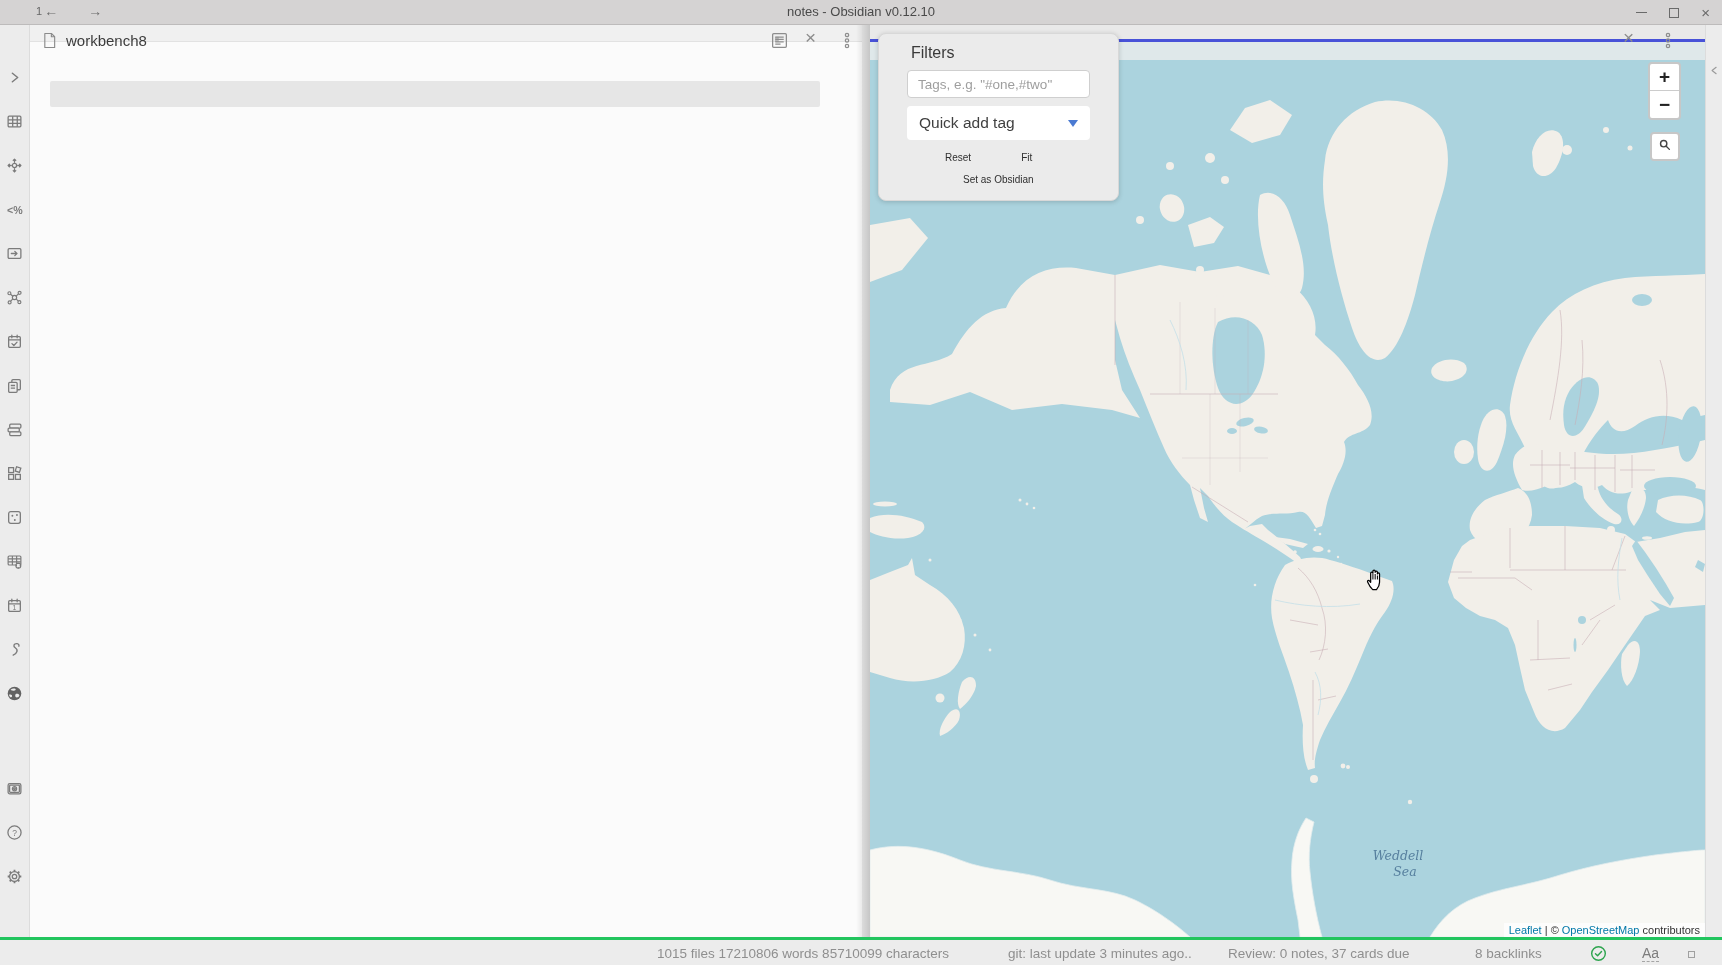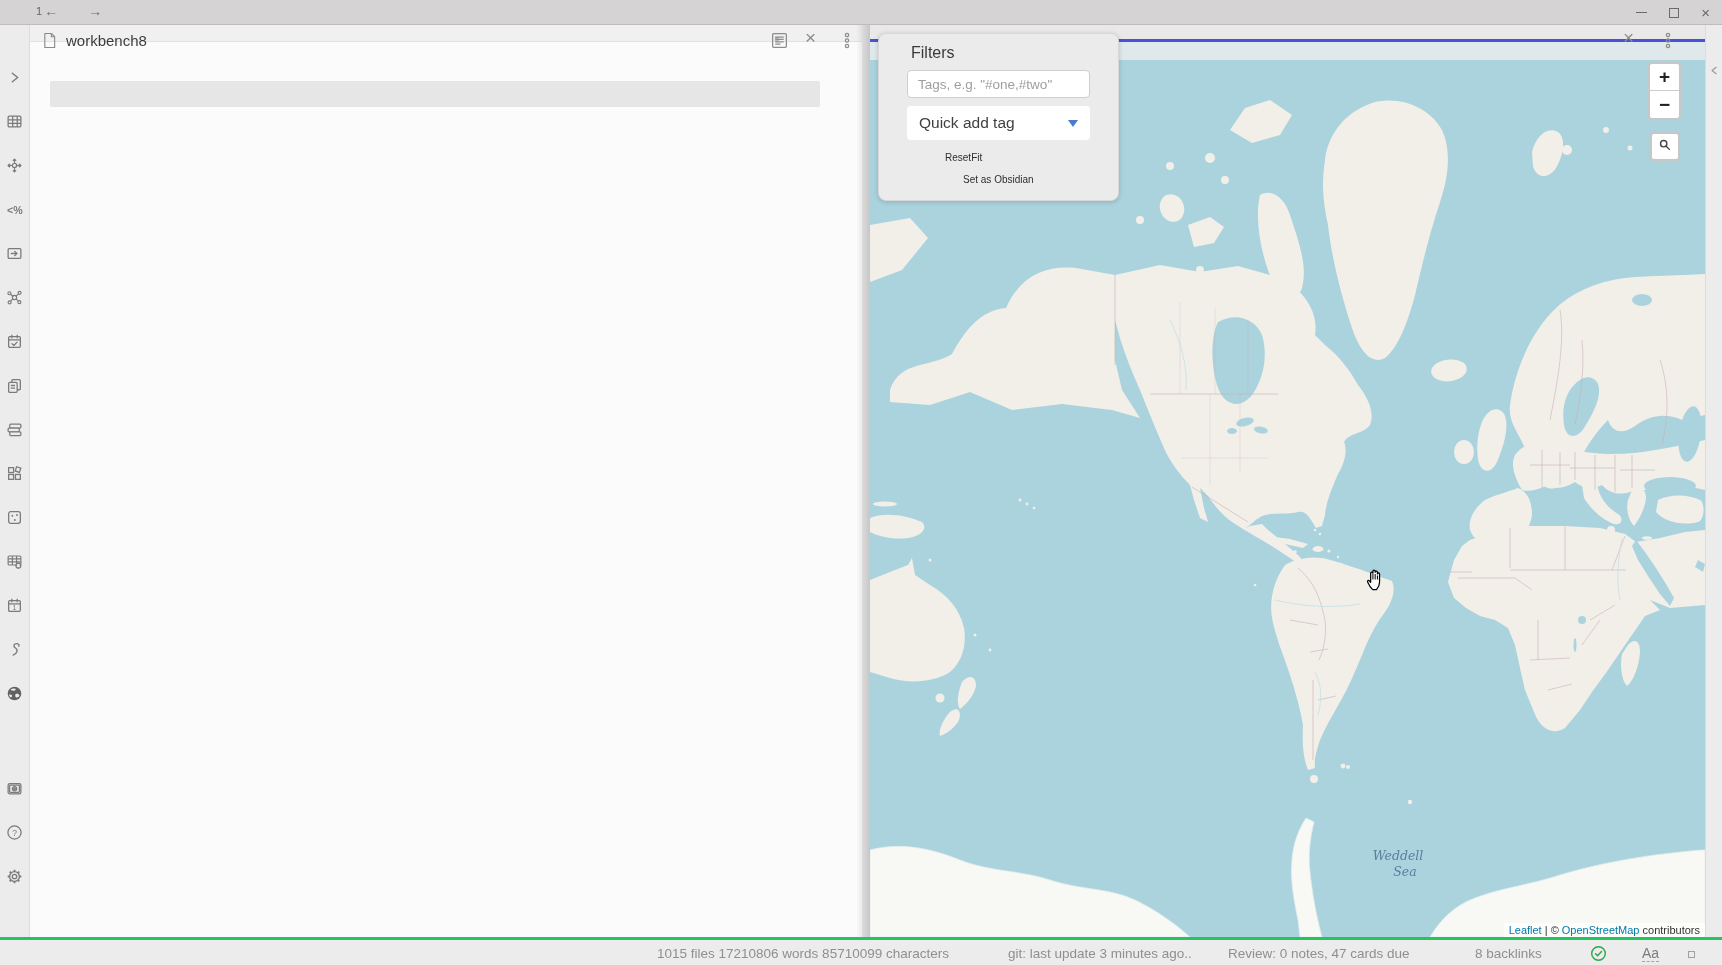--- a/index.html
+++ b/index.html
@@ -62,39 +62,40 @@
   .filters{position:absolute;left:878px;top:33px;width:241px;height:168px;background:var(--panel);border:1px solid #d8d8d8;border-radius:8px;box-shadow:0 1px 5px rgba(0,0,0,0.18);padding:10px 28px;z-index:30}
   .filters h3{font-size:16px;font-weight:normal;color:#3a3a3a;margin:0 0 8px 4px}
   .tags-input{width:100%;height:28px;border:1px solid #cfcfcf;border-radius:4px;background:#fff;font-size:13.5px;padding:0 10px;color:#333;font-family:"Liberation Sans",sans-serif}
   .tags-input::placeholder{color:#9e9e9e}
   .quickadd{margin-top:8px;height:34px;background:#fff;border-radius:4px;display:flex;align-items:center;padding:0 12px;cursor:pointer;position:relative}
   .quickadd .lbl{font-size:15.5px;color:#3f3f3f}
   .tri{position:absolute;right:12px;top:14px;width:0;height:0;border-left:5.5px solid transparent;border-right:5.5px solid transparent;border-top:7px solid #4a7ad2}
   .frow{margin-top:12px;display:flex}
   .fbtn{background:none;border:none;font-size:10px;color:#2f2f2f;font-family:"Liberation Sans",sans-serif;cursor:pointer;padding:0}
   .fbtn.reset{margin-left:38px}
-  .fbtn.fit{}
+  .fbtn.fit{margin-left:50px}
   .fbtn.setdef{margin-left:56px;margin-top:11px}
   
   .statusbar{position:absolute;left:0;right:0;bottom:0;height:28px;background:var(--statusbar);border-top:3px solid #22c55e;font-size:13.5px;color:var(--statustext)}
   .sitem{position:absolute;top:6px;white-space:nowrap}
   .aa{border-bottom:1px dashed #a5a5a5;color:#7d7d7d;font-size:14px;cursor:pointer}
   .sync-ok{position:absolute;left:1590px;top:5px;width:17px;height:17px;cursor:pointer}
   .tiny-square{position:absolute;left:1688px;top:11px;width:7px;height:7px;border:1px solid #a0a0a0}
   .cursor-hand{position:absolute;left:1362px;top:566px;width:27px;height:27px;z-index:40;pointer-events:none}
 </style>
 </head>
 <body>
 
 <div class="titlebar">
   <div class="nav">
     <span class="cnt">1</span>
     <span>←</span>
     <span class="fwd">→</span>
   </div>
+  <div class="title">notes - Obsidian v0.12.10</div>
   <div class="winbtns">
     <span class="winbtn-min"></span>
     <span class="winbtn-max"></span>
     <span class="winbtn-close">×</span>
   </div>
 </div>
 
 <div class="ribbon left">
   <span class="ricon">
       <svg viewBox="0 0 16 16" fill="none" stroke="currentColor" stroke-width="1.4" stroke-linecap="round" stroke-linejoin="round">
@@ -407,21 +408,21 @@
 <div class="cursor-hand">
   <svg viewBox="0 0 24 24" width="27" height="27">
     <path d="M7.7,14.5 V6.5 c0,-1.5 2,-1.5 2,0 V4.8 c0,-1.5 2,-1.5 2,0 V5.6 c0,-1.4 2,-1.4 2,0 V7 c0,-1.2 1.9,-1.2 1.9,0 v7.5 c0,3.2 -1.4,5 -2.7,6.5 h-3.4 C7.9,19.6 6,16.6 5,14.3 c-.5,-1.1 .8,-2 1.6,-1.1 z" fill="#fff" stroke="#000" stroke-width="1.1" stroke-linejoin="round"></path>
     <path d="M9.7,12 V7 M11.7,12 V7 M13.7,12 V8.5" stroke="#000" stroke-width="0.9" fill="none"></path>
   </svg>
 </div>
 
 <div class="statusbar">
   <span class="sitem" style="left:657px">1015 files 17210806 words 85710099 characters</span>
   <span class="sitem" style="left:1008px">git: last update 3 minutes ago..</span>
-  <span class="sitem" style="left:1228px">Review: 0 notes, 47 cards due</span>
+  <span class="sitem" style="left:1228px">Review: 0 notes, 37 cards due</span>
   <span class="sitem" style="left:1475px">8 backlinks</span>
   <span class="sync-ok"><svg viewBox="0 0 18 18" fill="none" stroke="#2da44e" stroke-width="1.5">
         <circle cx="9" cy="9" r="7.2"></circle>
         <path d="M5.8 9.2l2.2 2.2 4.2-4.6" stroke-linecap="round" stroke-linejoin="round"></path>
       </svg></span>
   <span class="sitem aa" style="left:1642px;top:5px">Aa</span>
   <span class="tiny-square"></span>
 </div>
 
 </body></html>

